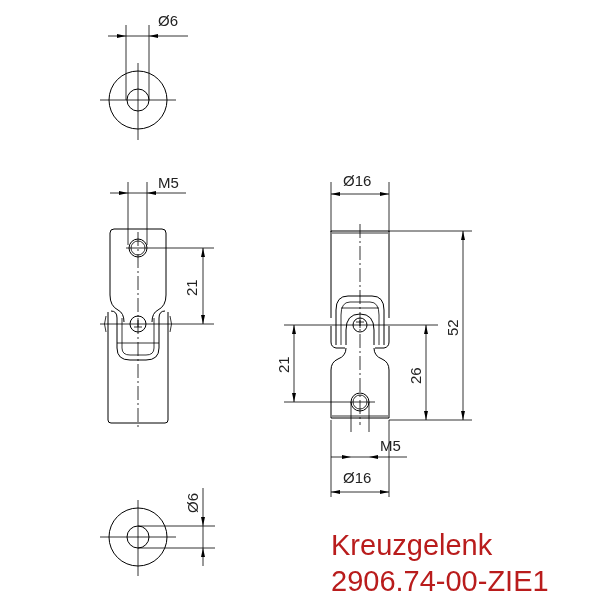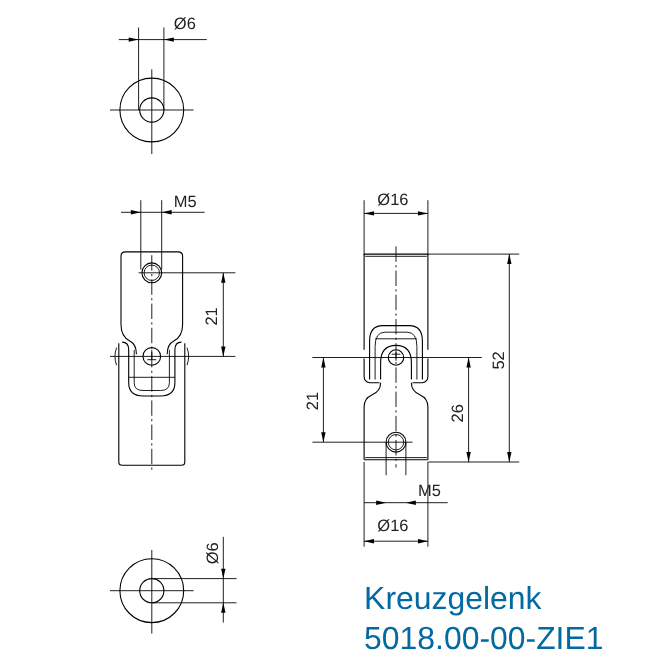--- a/index.html
+++ b/index.html
@@ -4,21 +4,21 @@
 <style>
   html, body { margin: 0; padding: 0; background: #ffffff; }
   body { width: 602px; height: 605px; position: relative; overflow: hidden; }
   svg { position: absolute; left: 0; top: 0; }
   .ln { stroke: #000; stroke-width: 1; fill: none; }
   .thin { stroke: #000; stroke-width: 0.8; fill: none; }
   .center { stroke: #000; stroke-width: 0.8; fill: none; stroke-dasharray: 14 3 2 3; }
   .dim { stroke: #000; stroke-width: 0.8; fill: none; }
   .arrow { fill: #000; stroke: none; }
   .dimtext { font-family: "Liberation Sans", sans-serif; font-size: 15px; fill: #222; }
-  .title { position: absolute; left: 331px; font-family: "Liberation Sans", sans-serif; font-size: 29px; color: #0369a1; line-height: 1; white-space: nowrap; }
+  .title { position: absolute; left: 331px; font-family: "Liberation Sans", sans-serif; font-size: 29px; color: #b91c1c; line-height: 1; white-space: nowrap; }
 </style>
 </head>
 <body>
 
 <svg width="602" height="605" viewBox="0 0 602 605">
 
   <g>
     <circle class="ln" cx="138" cy="100" r="29"></circle>
     <circle class="ln" cx="138" cy="100" r="11"></circle>
     <line class="thin" x1="100" y1="100" x2="176" y2="100"></line>
@@ -147,13 +147,13 @@
     <line class="dim" x1="138" y1="526" x2="215" y2="526"></line>
     <line class="dim" x1="138" y1="548" x2="215" y2="548"></line>
     <line class="dim" x1="203" y1="488" x2="203" y2="566"></line>
     <polygon class="arrow" points="203,526 201,517 205,517"></polygon>
     <polygon class="arrow" points="203,548 201,557 205,557"></polygon>
     <text class="dimtext" x="0" y="0" transform="translate(198,513) rotate(-90)">Ø6</text>
   </g>
 </svg>
 
 <div class="title" style="top:531px;">Kreuzgelenk</div>
-<div class="title" style="top:567px;">5018.00-00-ZIE1</div>
+<div class="title" style="top:567px;">2906.74-00-ZIE1</div>
 
 </body></html>

